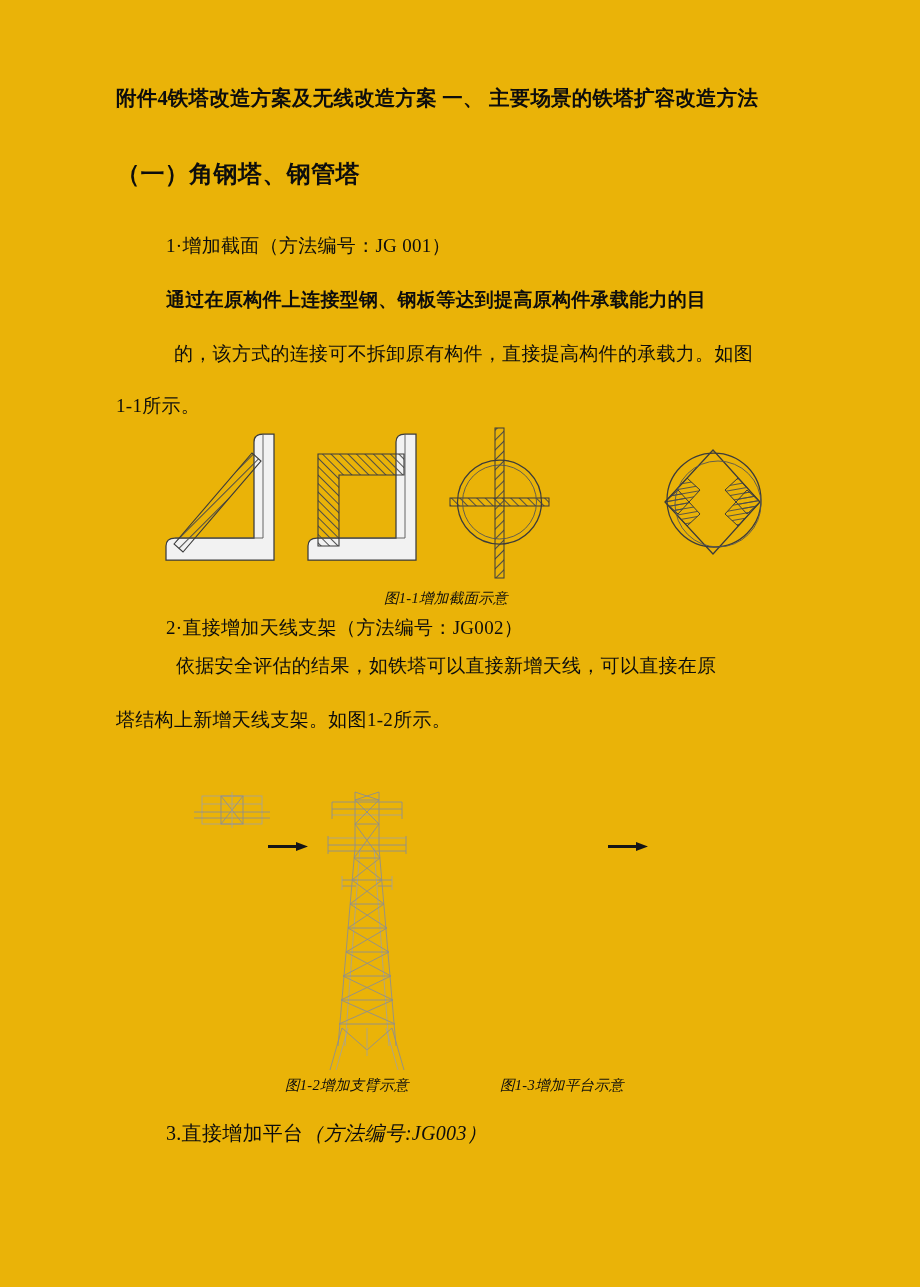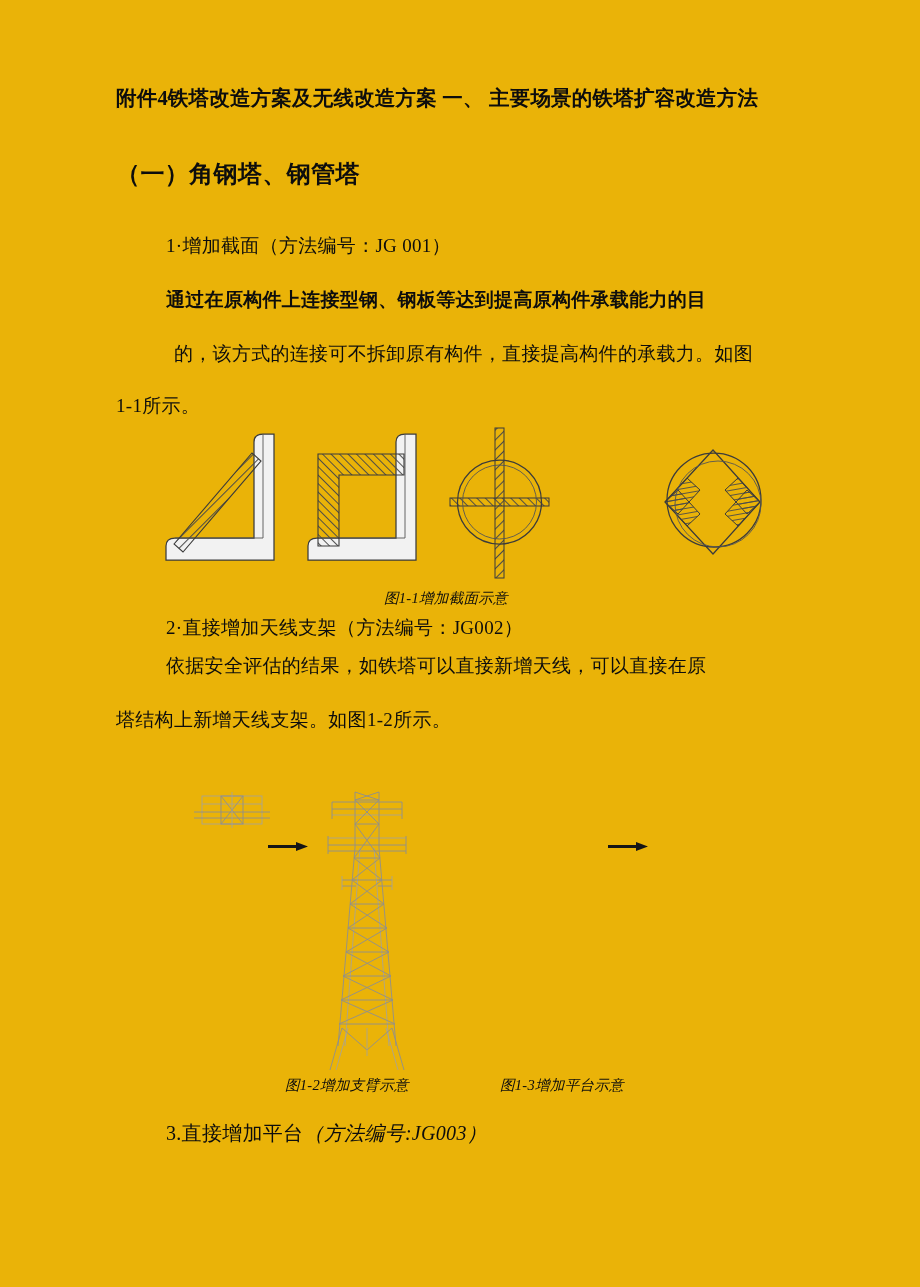--- a/index.html
+++ b/index.html
@@ -46,21 +46,21 @@
     font-size: 19px;
     line-height: 1.5;
     letter-spacing: 0.3px;
     white-space: nowrap;
   }
   .p-1   { left: 166px; top: 232px; }
   .p-2   { left: 166px; top: 286px; font-weight: bold; }
   .p-3   { left: 142px; top: 340px; margin-left: 32px; }
   .p-4   { left: 116px; top: 392px; text-align: right; }
   .p-5   { left: 166px; top: 614px; }
-  .p-6   { left: 166px; top: 652px; }
+  .p-6   { left: 176px; top: 652px; }
   .p-7   { left: 116px; top: 706px; }
   .p-8   { left: 166px; top: 1118px; font-size: 20px; }
   .ital  { font-style: italic; }
 
   .fig-caption {
     position: absolute;
     font-size: 14.5px;
     letter-spacing: 0.3px;
     white-space: nowrap;
     font-style: italic;

